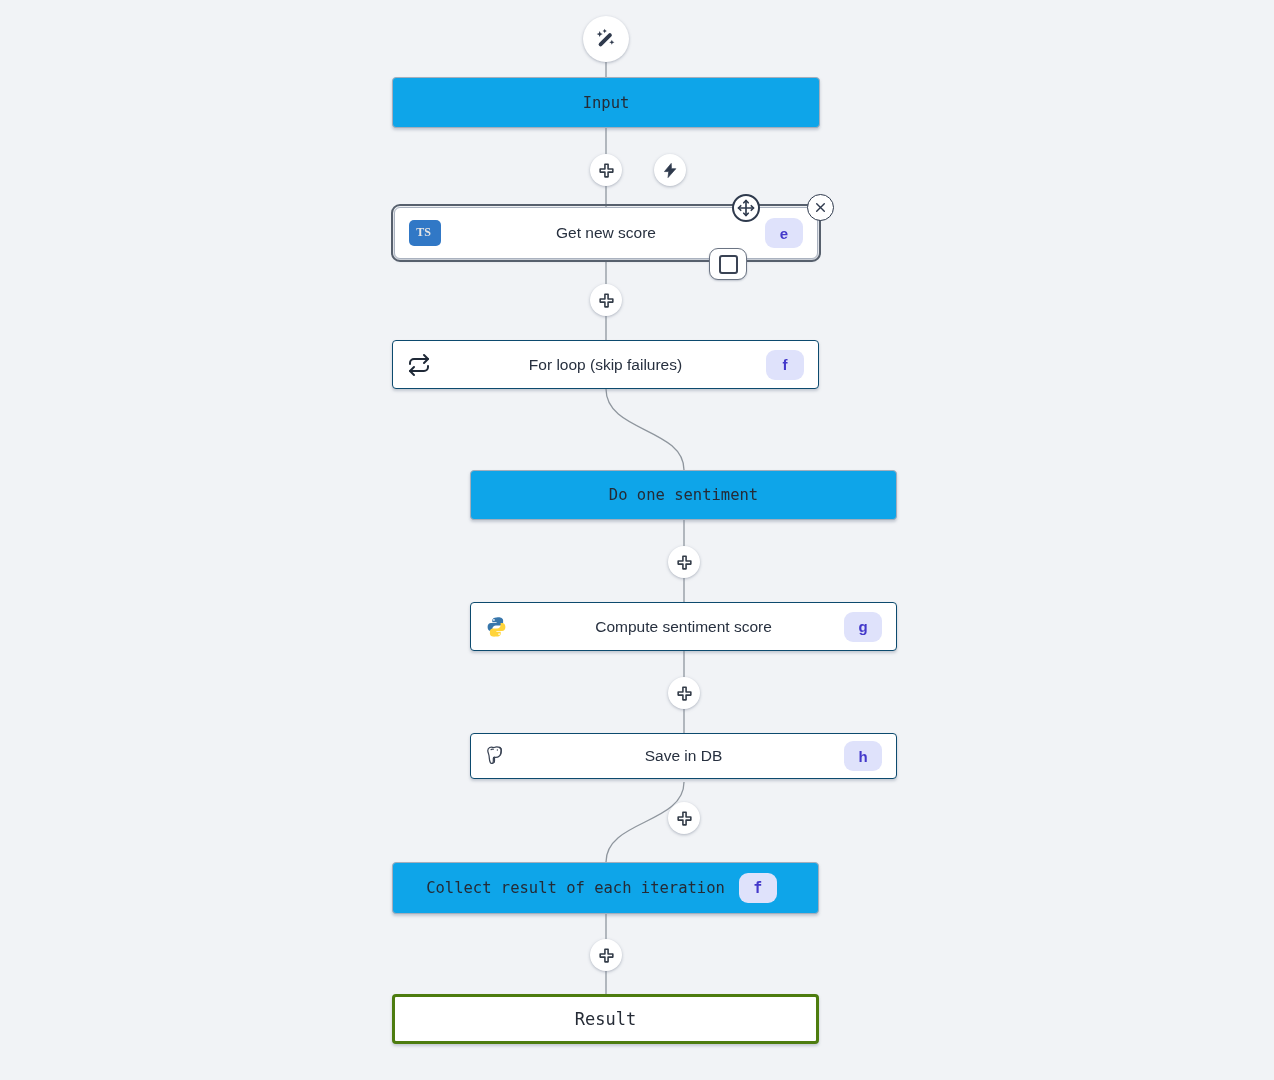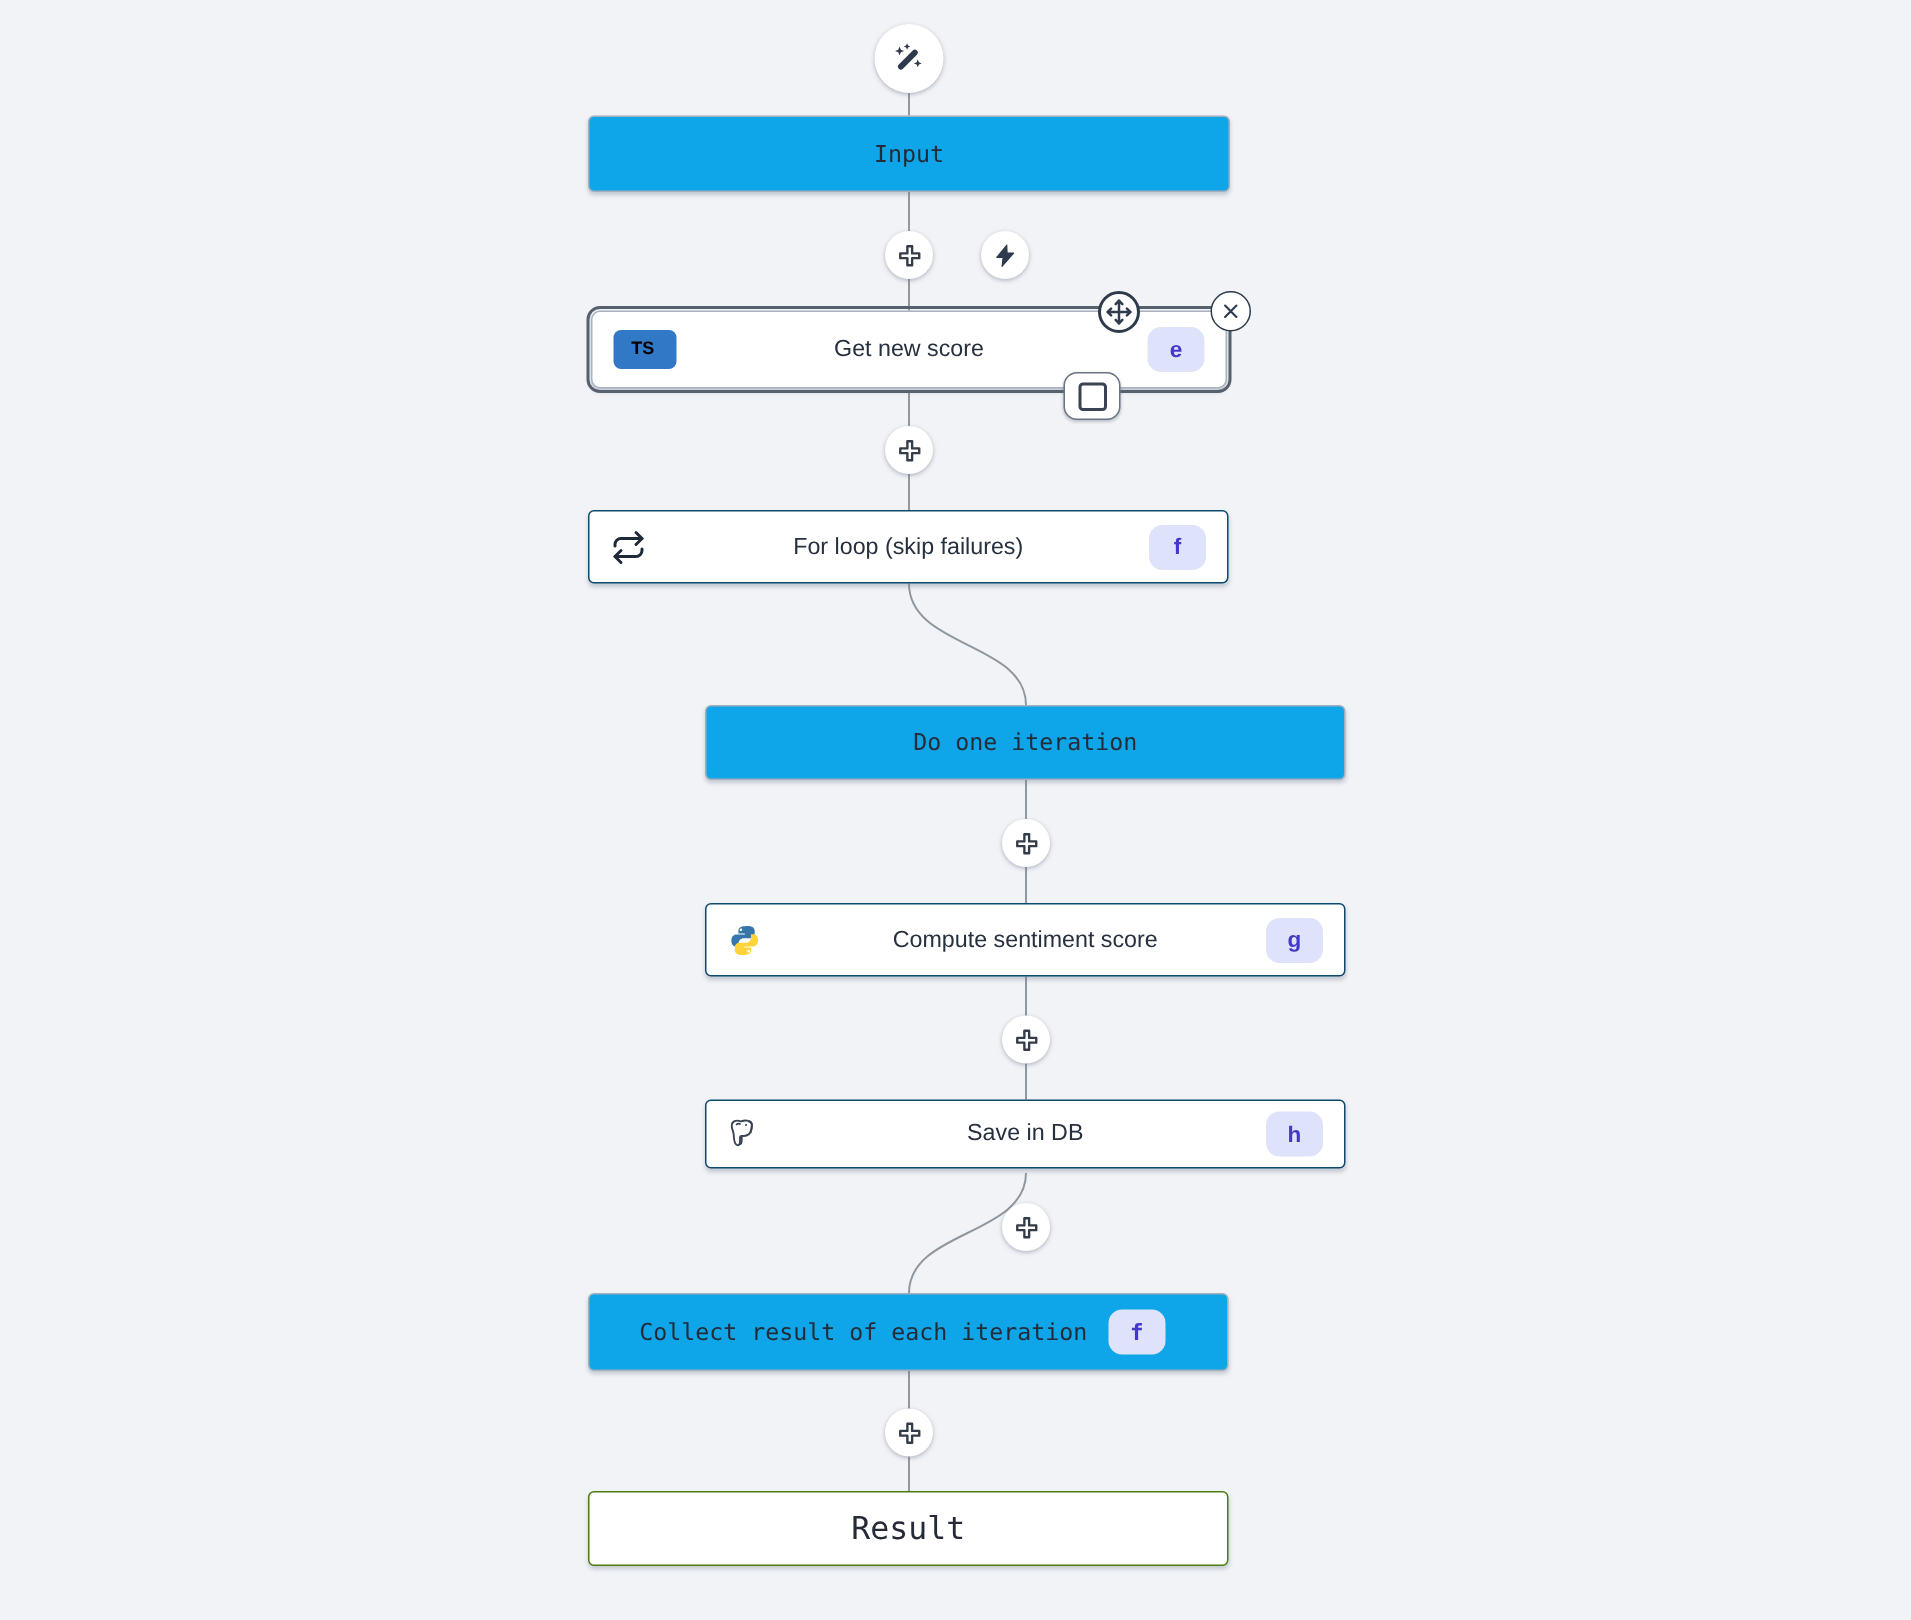--- a/index.html
+++ b/index.html
@@ -28,23 +28,23 @@
     font-family:"DejaVu Sans Mono", monospace;
     font-size:15.5px;color:#252b36;
   }
   .node-action{
     background:#ffffff;
     border:1px solid #0c4a6e;
     font-size:15.5px;color:#27303f;
   }
   .node-white-virtual{
     background:#ffffff;
-    border:1px solid #4d7c0f;
+    border:3px solid #4d7c0f;
     font-family:"DejaVu Sans Mono", monospace;
-    font-size:21px;color:#252b36;
+    font-size:17px;color:#252b36;
   }
   .node.selected{
     border:1px solid #aab2bf;
     outline:2.5px solid #57606d;
     outline-offset:1px;
     border-radius:6px;
   }
   .node .left-icon{
     position:absolute;left:14px;top:50%;transform:translateY(-50%);
     display:flex;align-items:center;justify-content:center;
@@ -102,24 +102,24 @@
   .n-input{left:392px;top:77px;width:428px;height:51px;}
   .n-get{left:394px;top:207px;width:424px;height:52px;}
   .n-forloop{left:392px;top:340px;width:427px;height:49px;}
   .n-doone{left:470px;top:470px;width:427px;height:50px;}
   .n-compute{left:470px;top:602px;width:427px;height:49px;}
   .n-save{left:470px;top:733px;width:427px;height:46px;}
   .n-collect{left:392px;top:862px;width:427px;height:52px;padding:0 28px 0 20px;}
   .n-result{left:392px;top:994px;width:427px;height:50px;}
 
   .ts-icon{
-    width:42px;height:26px;border-radius:5px;background:#3178c6;
-    color:#000000;font-weight:bold;font-size:12px;
+    width:32px;height:26px;border-radius:5px;background:#3178c6;
+    color:#e5e5e5;font-weight:bold;font-size:12px;
     display:flex;align-items:flex-end;justify-content:flex-end;
-    padding:0 3px 2px 0;box-sizing:border-box;
+    padding:0 3px 2px 0;box-sizing:border-box;font-family:Liberation Serif, serif;
   }
   svg{display:block;}
 </style>
 </head>
 <body>
 
 <div id="canvas">
 
   <svg id="edges" width="1274" height="1080" viewBox="0 0 1274 1080">
     <g stroke="#8f969e" stroke-width="1.3" fill="none">
@@ -204,21 +204,21 @@
         <path d="M3 11v-1a4 4 0 0 1 4-4h14"></path>
         <path d="m7 22-4-4 4-4"></path>
         <path d="M21 13v1a4 4 0 0 1-4 4H3"></path>
       </svg>
     </span>
     <span>For loop (skip failures)</span>
     <span class="badge">f</span>
   </div>
 
   <div class="node node-virtual n-doone">
-    <span>Do one iteration</span>
+    <span>Do one sentiment</span>
   </div>
 
   <button class="circle-btn plus-btn p3">
     <span>
       <svg width="19" height="19" viewBox="0 0 24 24">
         <path d="M10 4h4v6h6v4h-6v6h-4v-6H4v-4h6z" fill="#ffffff" stroke="#333c48" stroke-width="2" stroke-linejoin="round"></path>
       </svg>
     </span>
   </button>
 

